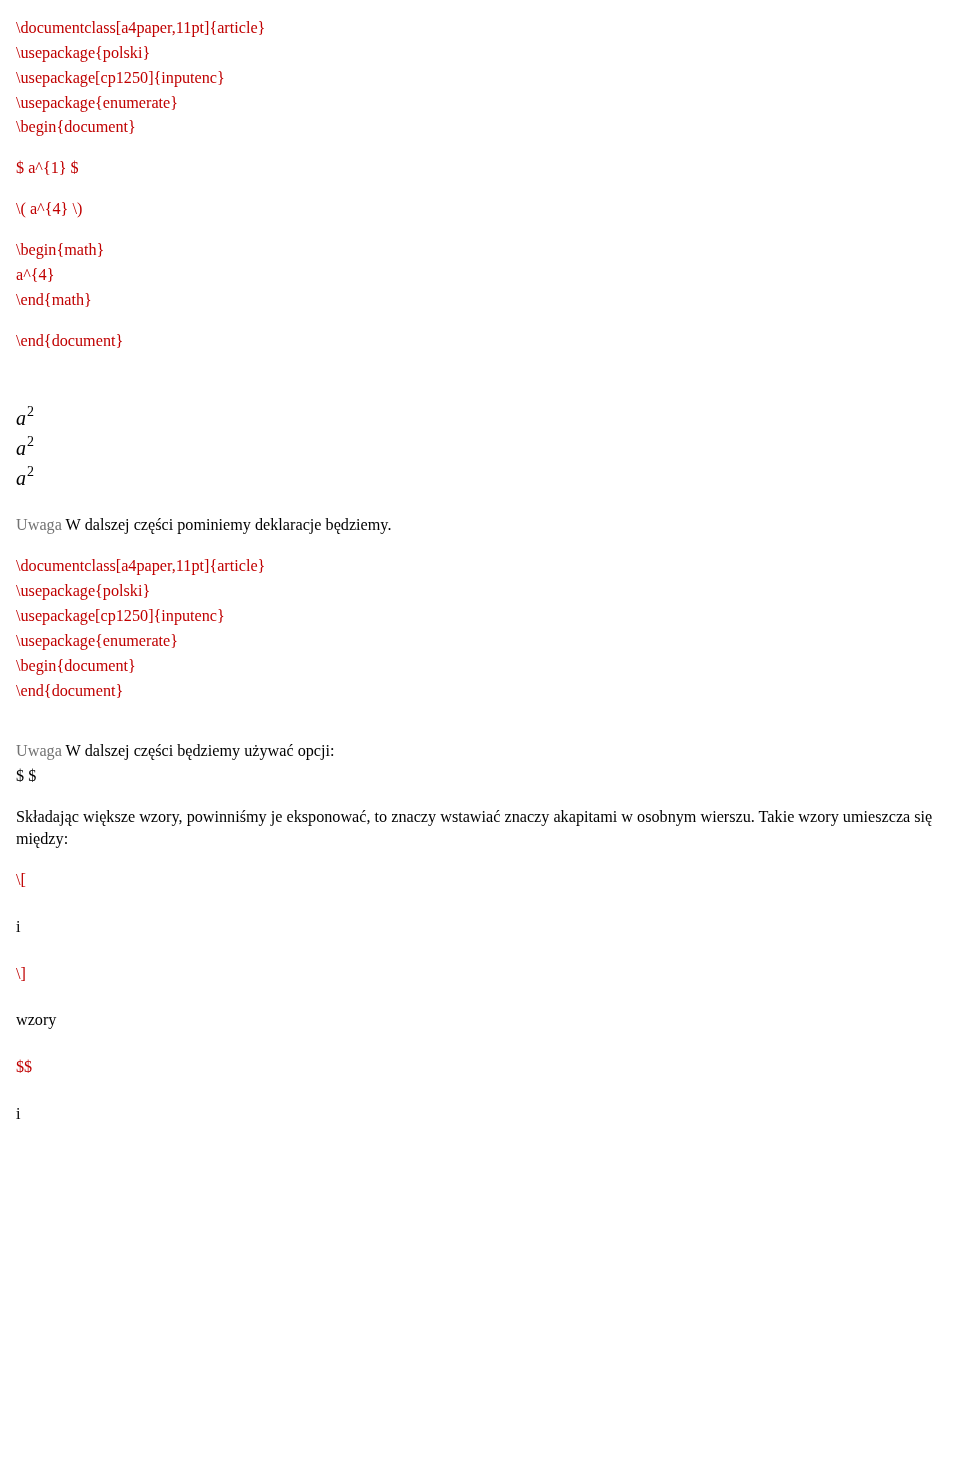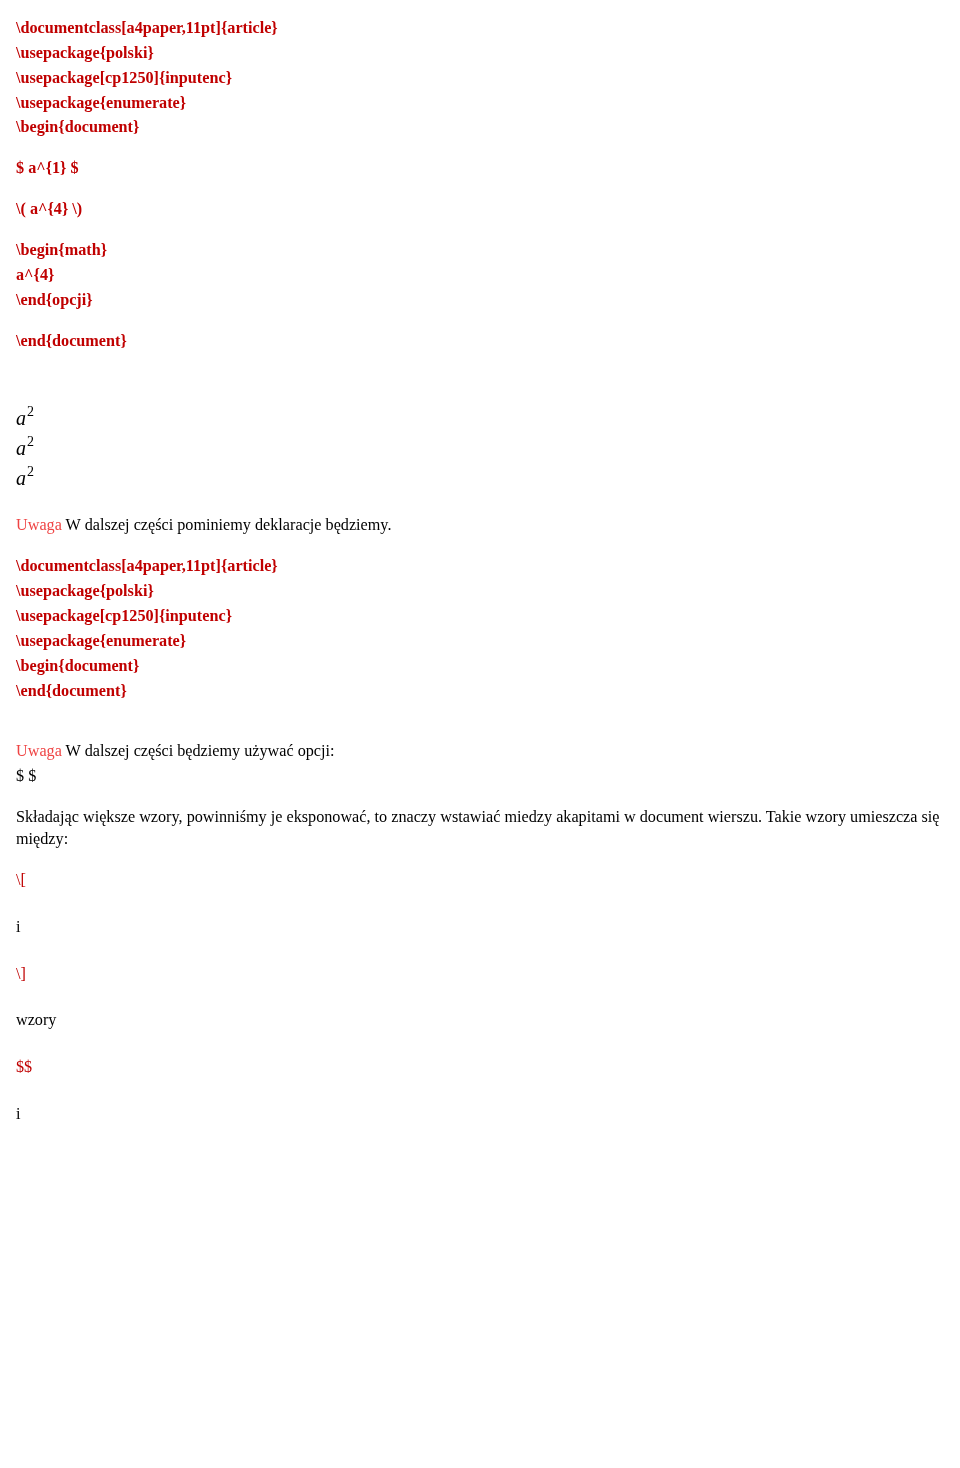--- a/index.html
+++ b/index.html
@@ -7,21 +7,21 @@
     padding: 18px 12px 18px 16px;
     font-family: "Times New Roman", Times, serif;
     font-size: 16.2px;
     line-height: 1.35;
     color: #000;
     background: #fff;
     width: 960px;
     box-sizing: border-box;
   }
   .red { color: #c00000; }
-  .block { margin: 0; font-weight: bold; }
+  .block { margin: 0; }
   .para { margin: 0 0 3px 0; }
   .gap-sm { height: 16px; }
   .gap-md { height: 22px; }
   .gap-lg { height: 36px; }
   .gap-xl { height: 48px; }
   .math-row {
     display: flex;
     align-items: flex-start;
     height: 30px;
   }
@@ -29,40 +29,40 @@
     font-style: italic;
     font-size: 20px;
     line-height: 30px;
   }
   .math-row .sup {
     font-size: 14px;
     line-height: 14px;
     margin-top: 2px;
     margin-left: 1px;
   }
-  .prefix { color: #ef4444; }
+  .prefix { color: #737373; }
   .black { color: #000; }
 </style>
 </head>
 <body>
 
 <div class="block red">
   <div class="para">\documentclass[a4paper,11pt]{article}</div>
   <div class="para">\usepackage{polski}</div>
   <div class="para">\usepackage[cp1250]{inputenc}</div>
   <div class="para">\usepackage{enumerate}</div>
   <div class="para">\begin{document}</div>
   <div class="gap-sm"></div>
   <div class="para">$ a^{1} $</div>
   <div class="gap-sm"></div>
   <div class="para">\( a^{4} \)</div>
   <div class="gap-sm"></div>
   <div class="para">\begin{math}</div>
   <div class="para">a^{4}</div>
-  <div class="para">\end{opcji}</div>
+  <div class="para">\end{math}</div>
   <div class="gap-sm"></div>
   <div class="para">\end{document}</div>
 </div>
 
 <div class="gap-xl"></div>
 
 <div class="black">
   <div class="math-row">
     <span class="base">a</span>
     <span class="sup">2</span>
@@ -96,21 +96,21 @@
 
 <div class="gap-lg"></div>
 
 <div class="para">
   <span class="prefix">Uwaga </span><span class="black">W dalszej części będziemy używać opcji:</span>
 </div>
 <div class="para black">$ $</div>
 
 <div class="gap-sm"></div>
 
-<div class="para black">Składając większe wzory, powinniśmy je eksponować, to znaczy wstawiać miedzy akapitami w document wierszu. Takie wzory umieszcza się między:</div>
+<div class="para black">Składając większe wzory, powinniśmy je eksponować, to znaczy wstawiać znaczy akapitami w osobnym wierszu. Takie wzory umieszcza się między:</div>
 
 <div class="gap-sm"></div>
 
 <div class="para red">\[</div>
 
 <div class="gap-md"></div>
 
 <div class="para black">i</div>
 
 <div class="gap-md"></div>

